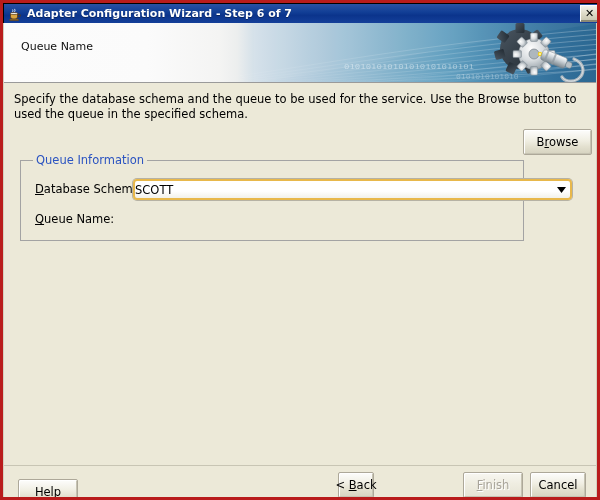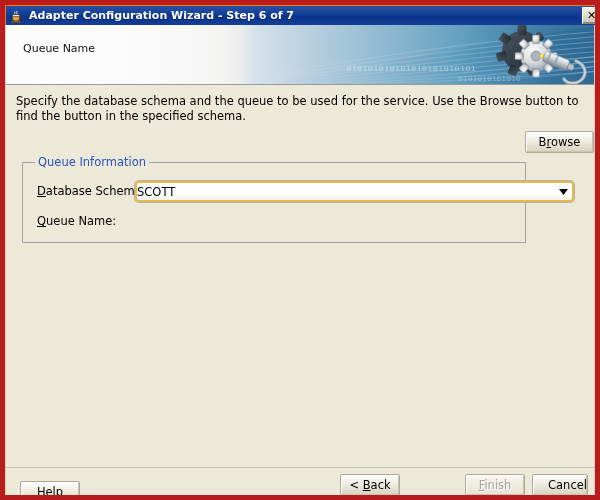--- a/index.html
+++ b/index.html
@@ -12,22 +12,22 @@
     font-size: 11px;
     -webkit-font-smoothing: none;
   }
 
   
   #window {
     position: relative;
     width: 600px;
     height: 500px;
     box-sizing: border-box;
-    background: #f97316;
-    border: 5px solid #b91c1c;
+    background: #000000;
+    border: 3px solid #b91c1c;
     overflow: hidden;
   }
 
   
   #titlebar {
     position: absolute;
     left: 1px; top: 1px;
     width: 598px; height: 19px;
     background: linear-gradient(to bottom, #2a51a3 0%, #123f96 42%, #0b348c 60%, #143f99 100%);
     display: flex;
@@ -173,21 +173,21 @@
     border: 1px solid #ada899;
     border-radius: 2px;
     box-shadow: inset 1px 1px 0 #ffffff, inset -1px -1px 0 #c6c3b2;
     color: #000000;
     font-size: 11.5px;
     font-family: "DejaVu Sans", sans-serif;
     display: flex;
     align-items: center;
     justify-content: center;
     cursor: default;
-    padding: 0;
+    padding: 12px;
     white-space: nowrap;
   }
   .win-btn.focused {
     border: 1px solid #2c5fa8;
     box-shadow: inset 1px 1px 0 #ffffff, inset -1px -1px 0 #c6c3b2, 0 0 0 1px #4a7fc1;
   }
   .win-btn.disabled {
     color: #a8a49a;
     text-shadow: 1px 1px 0 #ffffff;
     background: linear-gradient(to bottom, #f8f7f1 0%, #efedE1 45%, #e6e3d4 100%);
@@ -287,24 +287,24 @@
     width: 598px; height: 36px;
     background: #ece9d8;
     border-top: 1px solid #c8c5b4;
     box-sizing: border-box;
   }
   #help-btn {
     position: absolute;
     left: 14px; top: 13px;
     width: 60px; height: 22px;
   }
-  #back-btn  { position: absolute; left: 334px; top: 6px; width: 60px; height: 22px; }
+  #back-btn  { position: absolute; left: 334px; top: 6px; width: 36px; height: 22px; }
   #next-btn  { position: absolute; left: 396px; top: 5px; width: 60px; height: 24px; }
   #finish-btn{ position: absolute; left: 459px; top: 6px; width: 60px; height: 22px; }
-  #cancel-btn{ position: absolute; left: 526px; top: 6px; width: 56px; height: 22px; justify-content: flex-end; }
+  #cancel-btn{ position: absolute; left: 526px; top: 6px; width: 56px; height: 22px; }
 
   
   #frame-left {
     position: absolute; left: 0; top: 20px; width: 1px; bottom: 0;
     background: #d4d0c0;
   }
   #frame-right {
     position: absolute; right: 0; top: 20px; width: 1px; bottom: 0;
     background: #d4d0c0;
   }
@@ -436,21 +436,21 @@
       </svg>
     </div>
 
     <div id="banner-title">Queue Name</div>
     <div id="banner-bottomline"></div>
   </div>
 
   <div id="content">
     <div id="content-inner">
 
-      <div id="description">Specify the database schema and the queue to be used for the service. Use the Browse button to find the button in the specified schema.</div>
+      <div id="description">Specify the database schema and the queue to be used for the service. Use the Browse button to used the queue in the specified schema.</div>
 
       <div id="browse-btn" class="win-btn">
         <span>B<span class="mn">r</span>owse</span>
       </div>
 
       <div id="groupbox">
         <div id="group-legend">Queue Information</div>
 
         <div class="field-row" style="top:18px;">
           <label class="field-label"><span class="mn">D</span>atabase Schema:</label>

